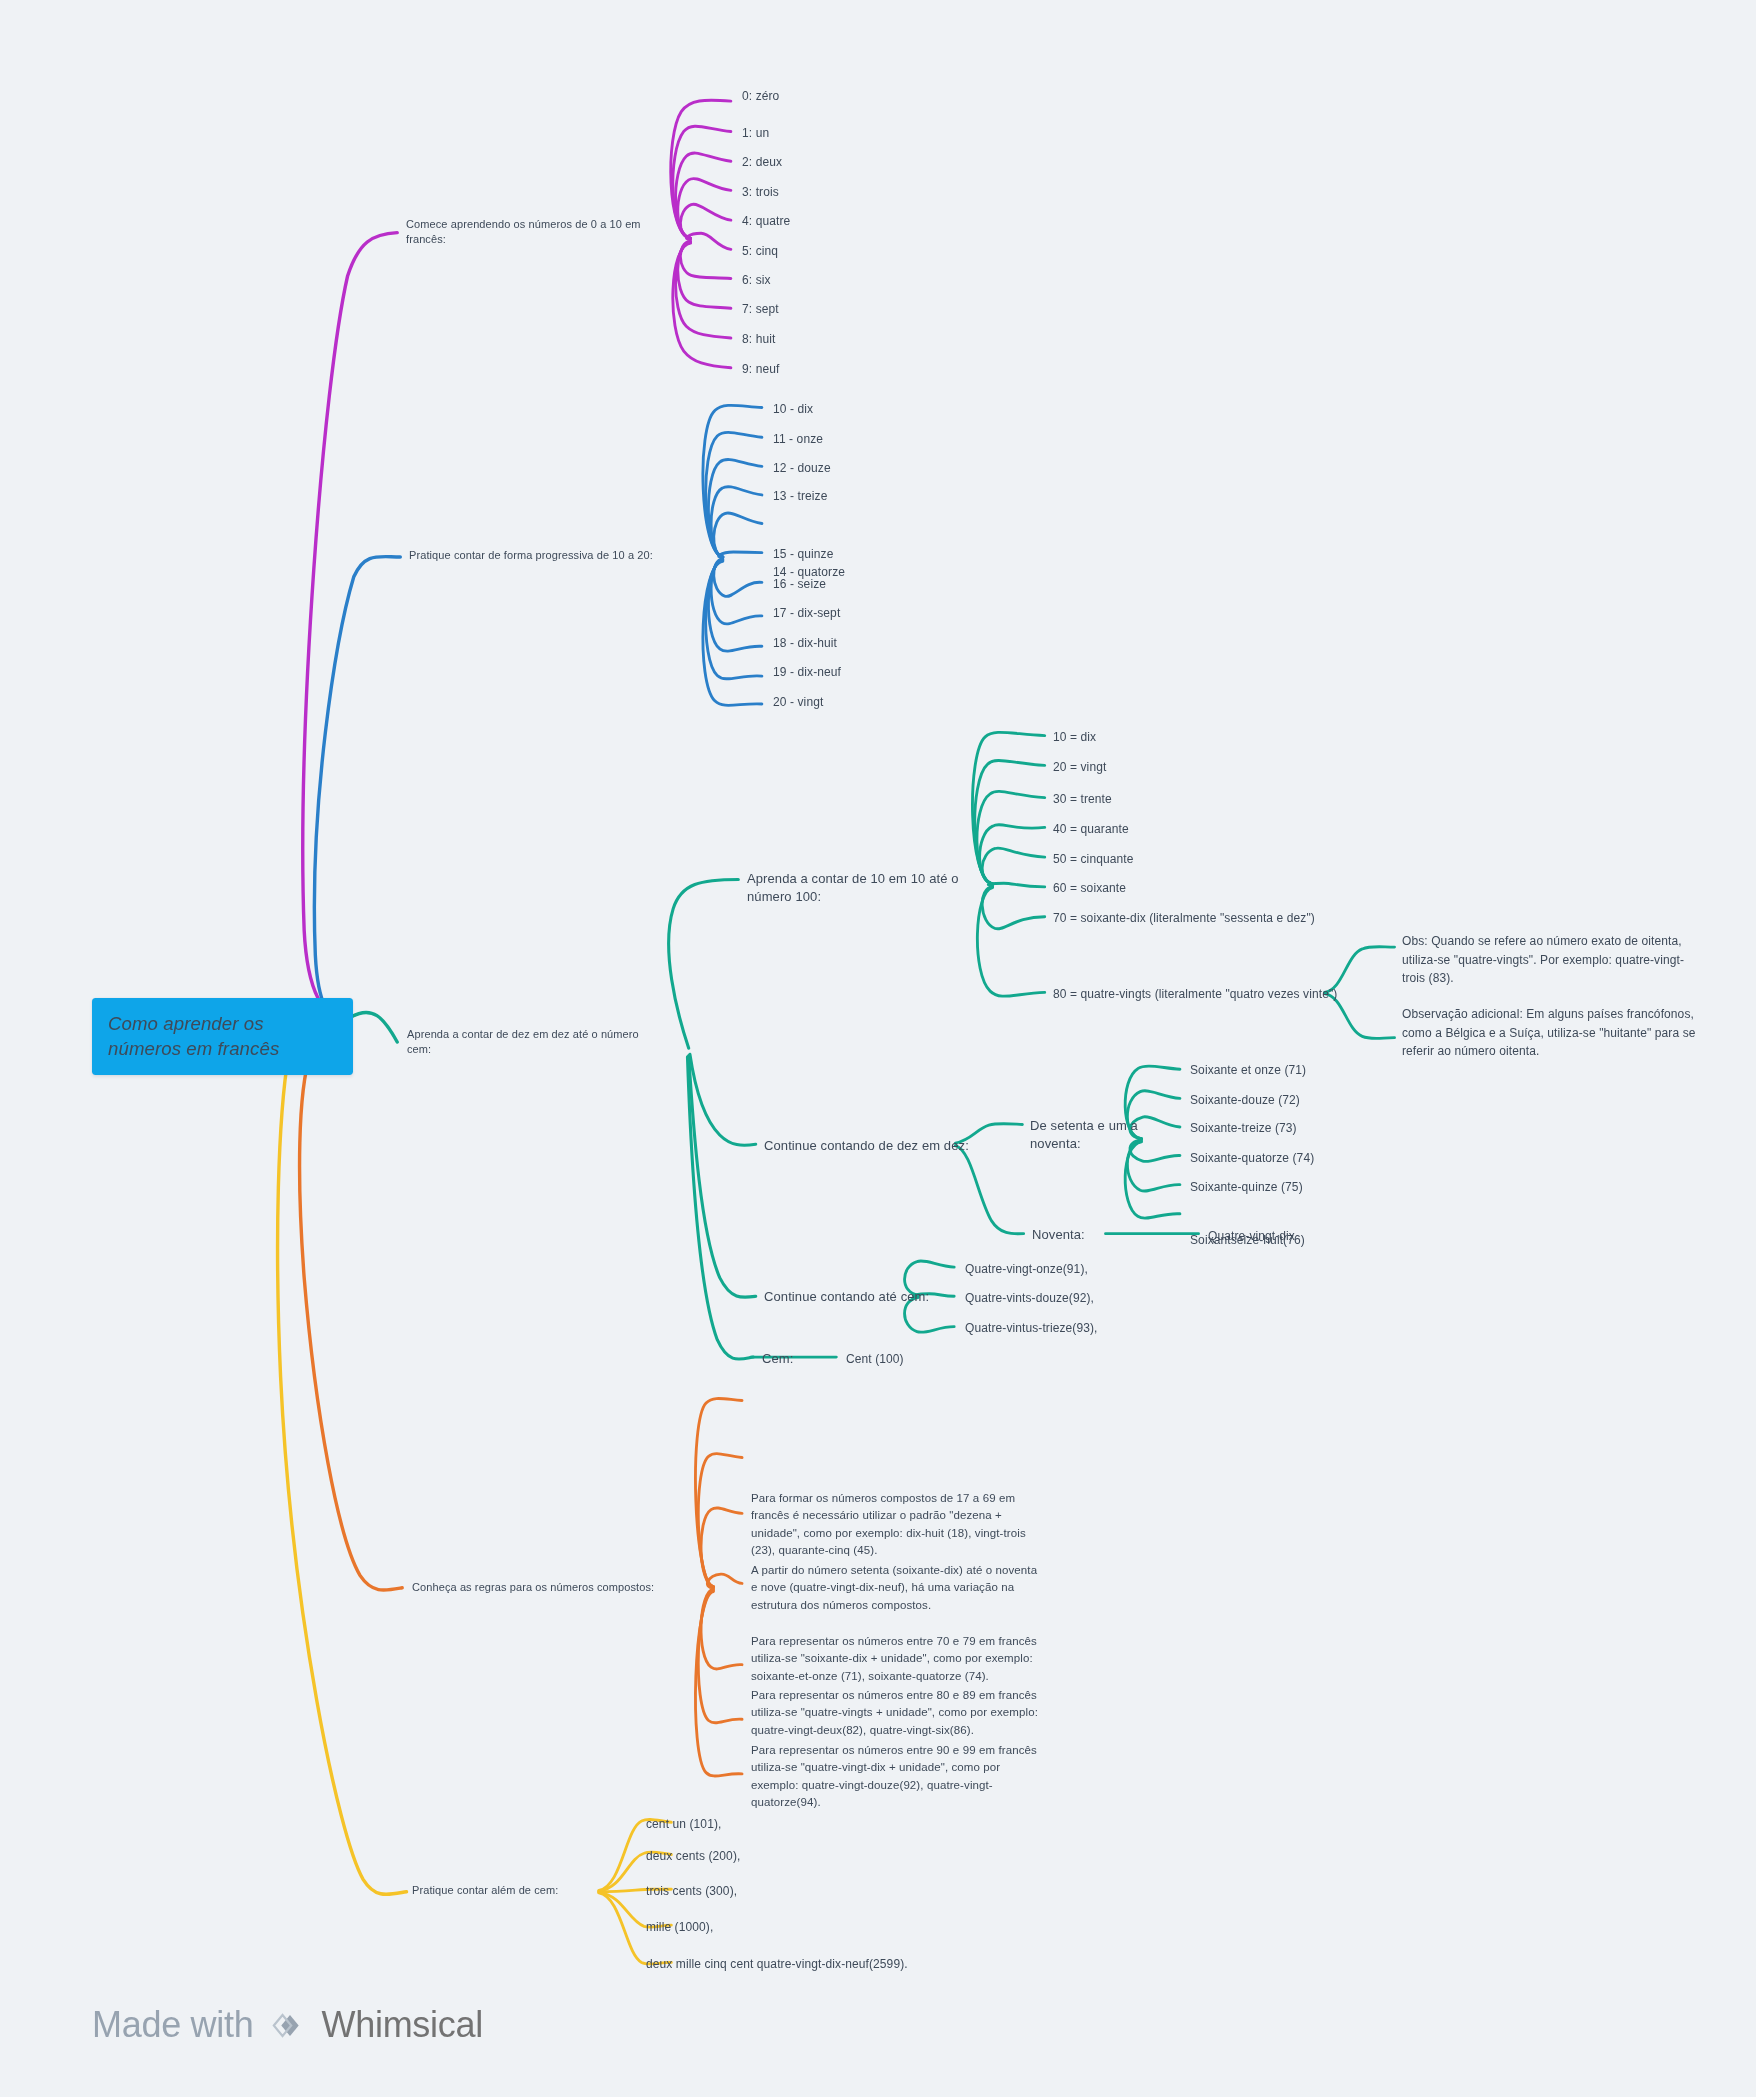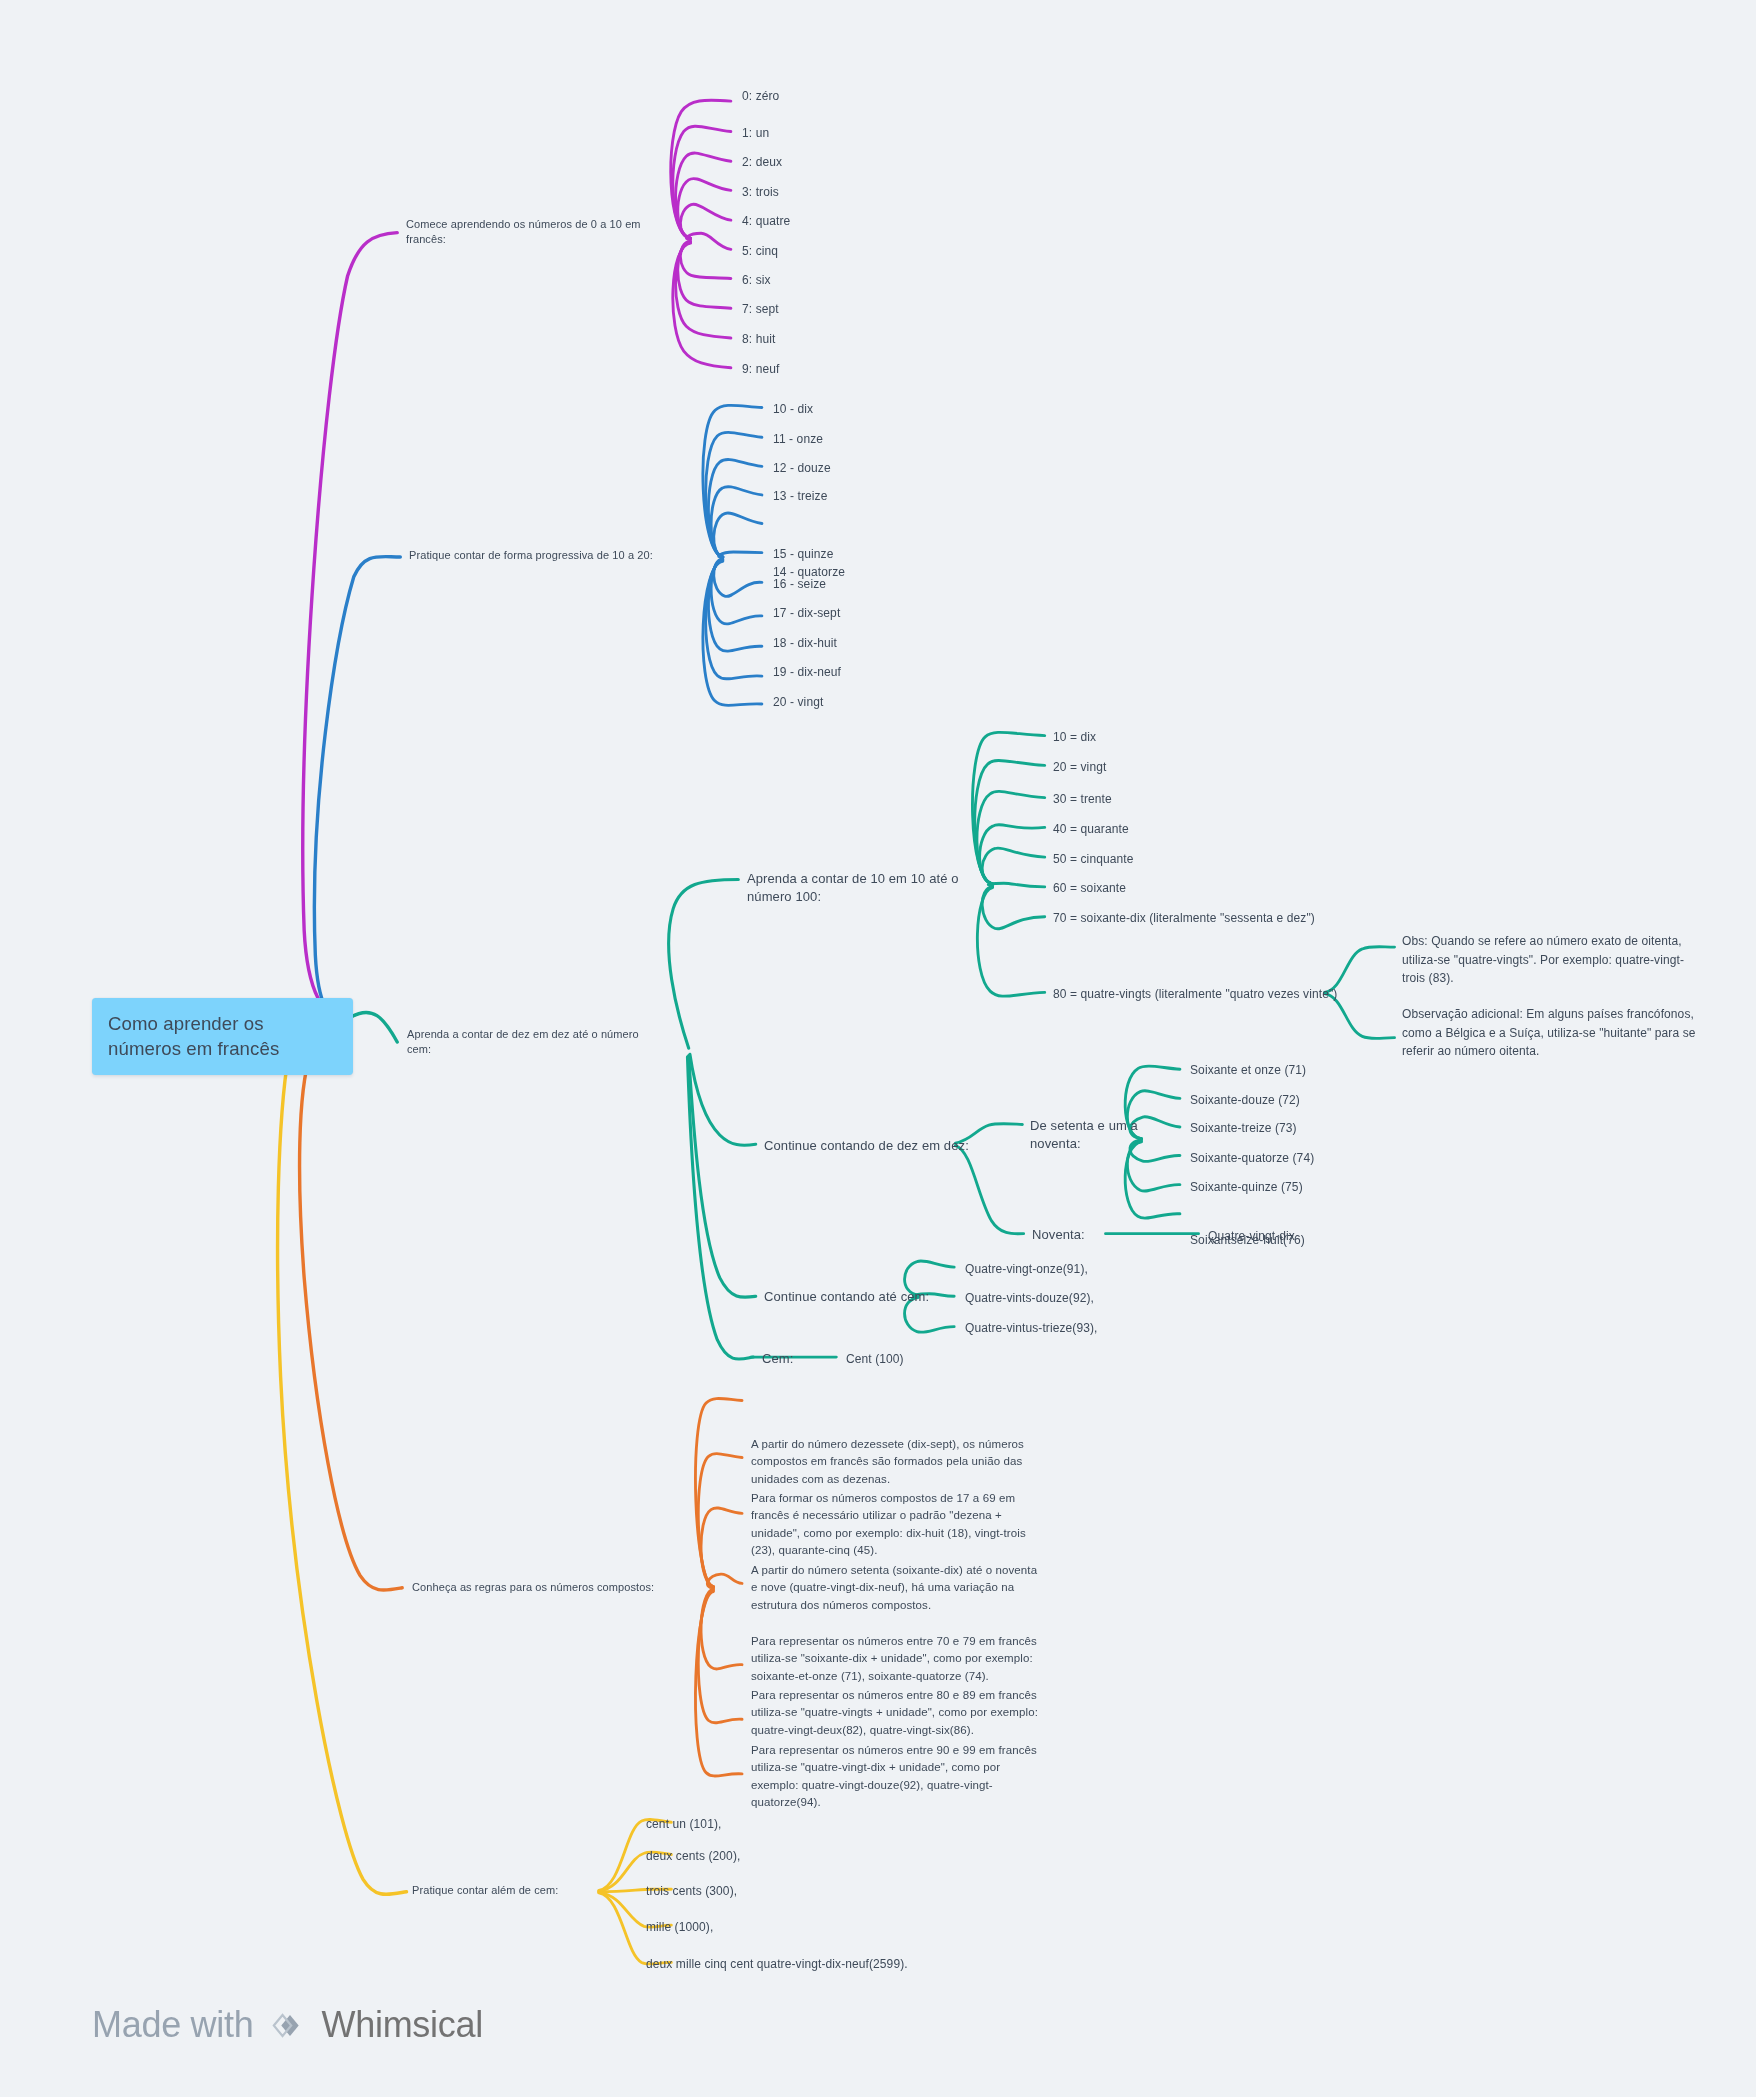--- a/index.html
+++ b/index.html
@@ -14,29 +14,30 @@
     position: relative;
     overflow: hidden;
   }
   #canvas { position:absolute; inset:0; width:1757px; height:2097px; }
   #wires { position:absolute; left:0; top:0; width:1757px; height:2097px; pointer-events:none; }
 
   .node { position:absolute; }
 
   
   .root-card {
-    background:#7dd3fc;
+    background:#0ea5e9;
     border-radius:3.7px;
     box-shadow: 0 1.2px 3.1px rgba(40,60,90,.10), 0 0 0 0.6px rgba(40,60,90,.03);
     padding:13.6px 16px;
     width:261px;
     font-size:18.6px;
     line-height:1.34;
     color:#3e4a59;
     letter-spacing:0.1px;
+    font-style:italic;
   }
 
   
   .lbl {
     font-size:13px;
     line-height:1.40;
     color:#3e4a59;
     letter-spacing:0.1px;
     white-space:pre-line;
   }
@@ -256,21 +257,20 @@
   <div class="node lbl l2" style="left:764px; top:1288px; width:180px;">Continue contando até cem:</div>
   <div class="node lbl leaf" style="left:965px; top:1261px;">Quatre-vingt-onze(91),</div>
   <div class="node lbl leaf" style="left:965px; top:1290px;">Quatre-vints-douze(92),</div>
   <div class="node lbl leaf" style="left:965px; top:1320px;">Quatre-vintus-trieze(93),</div>
 
   <div class="node lbl l2" style="left:762px; top:1350px; width:74px;">Cem:</div>
   <div class="node lbl leaf" style="left:846px; top:1351px;">Cent (100)</div>
 
   <div class="node lbl l1" style="left:412px; top:1580px; width:298px;">Conheça as regras para os números compostos:</div>
 
-  <div class="node lbl para" style="left:751px; top:1436px;">A partir do número dezessete (dix-sept), os números compostos em francês são formados pela união das unidades com as dezenas.</div>
   <div class="node lbl para" style="left:751px; top:1490px;">Para formar os números compostos de 17 a 69 em francês é necessário utilizar o padrão "dezena + unidade", como por exemplo: dix-huit (18), vingt-trois (23), quarante-cinq (45).</div>
   <div class="node lbl para" style="left:751px; top:1562px;">A partir do número setenta (soixante-dix) até o noventa e nove (quatre-vingt-dix-neuf), há uma variação na estrutura dos números compostos.</div>
   <div class="node lbl para" style="left:751px; top:1633px;">Para representar os números entre 70 e 79 em francês utiliza-se "soixante-dix + unidade", como por exemplo: soixante-et-onze (71), soixante-quatorze (74).</div>
   <div class="node lbl para" style="left:751px; top:1687px;">Para representar os números entre 80 e 89 em francês utiliza-se "quatre-vingts + unidade", como por exemplo: quatre-vingt-deux(82), quatre-vingt-six(86).</div>
   <div class="node lbl para" style="left:751px; top:1742px;">Para representar os números entre 90 e 99 em francês utiliza-se "quatre-vingt-dix + unidade", como por exemplo: quatre-vingt-douze(92), quatre-vingt-quatorze(94).</div>
 
   <div class="node lbl l1" style="left:412px; top:1883px; width:199px;">Pratique contar além de cem:</div>
 
   <div class="node lbl leaf" style="left:646px; top:1816px;">cent un (101),</div>
   <div class="node lbl leaf" style="left:646px; top:1848px;">deux cents (200),</div>

